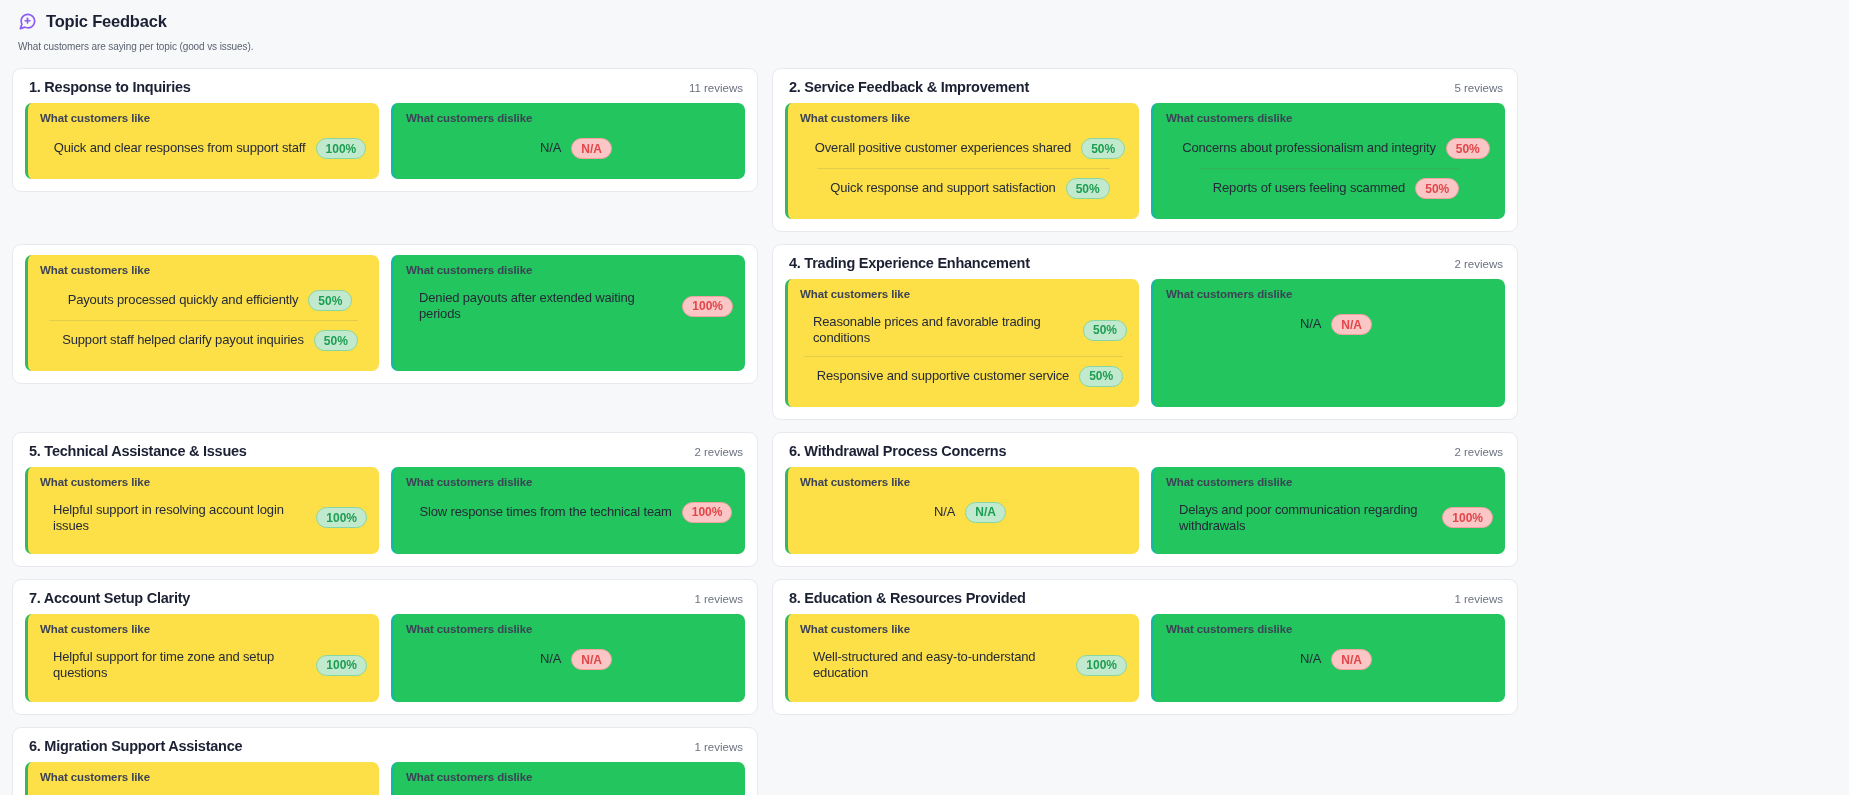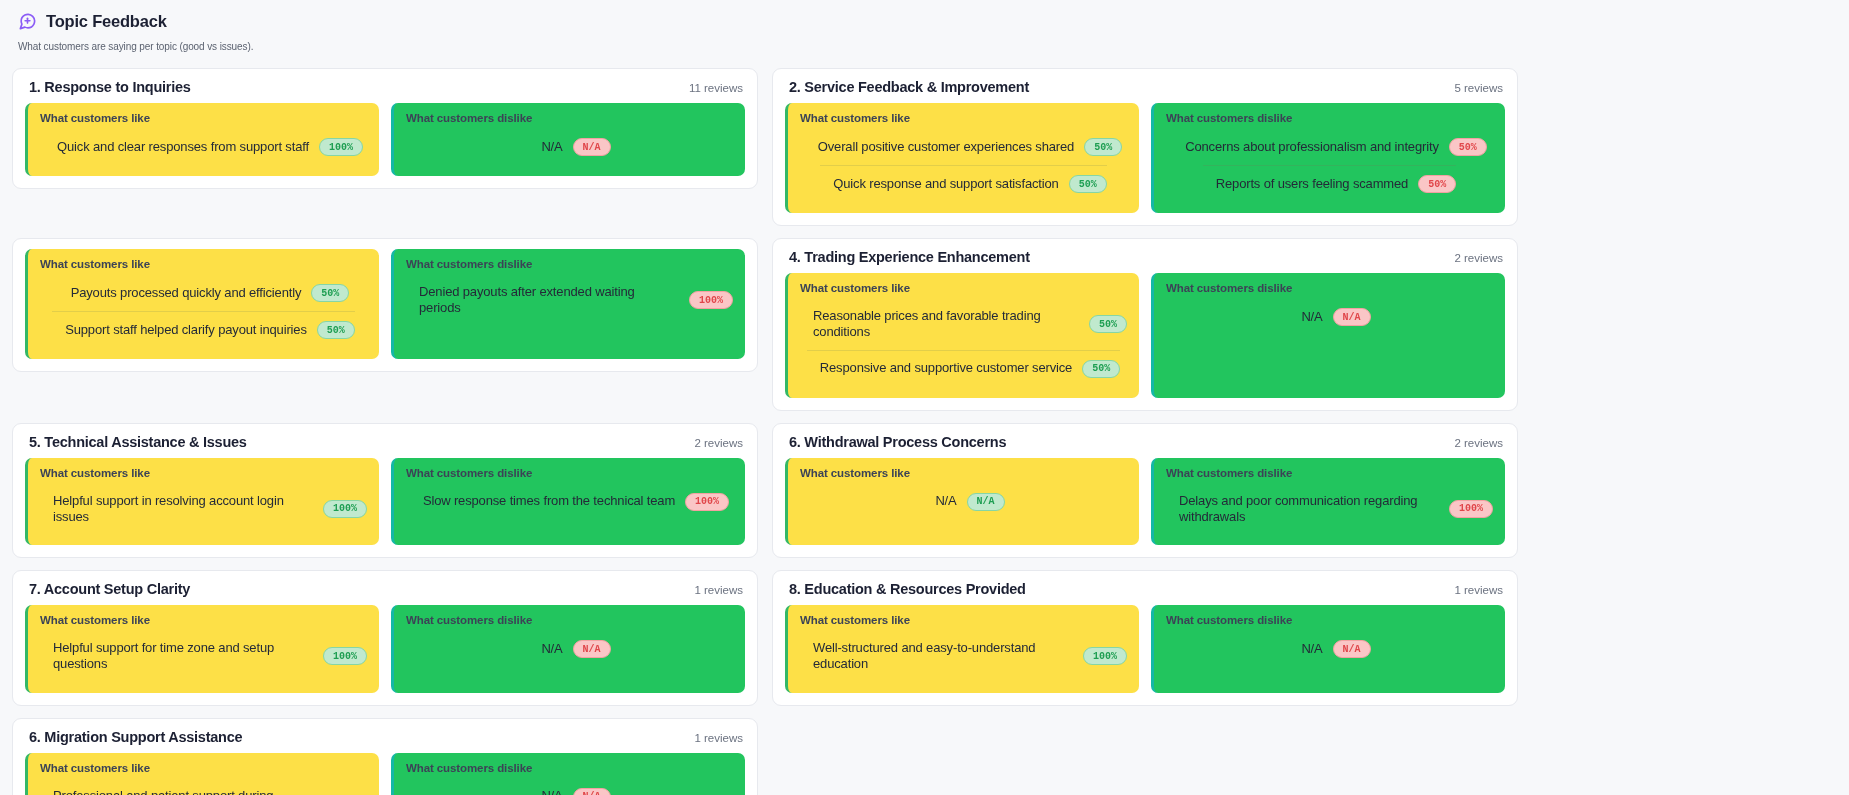--- a/index.html
+++ b/index.html
@@ -67,22 +67,22 @@
     gap: 10px; padding: 9px 0 9px 13px;
   }
   .item + .item { border-top: 1px solid rgba(90,110,95,0.16); }
   .panel.dislike .item + .item { border-top: 1px solid rgba(150,90,90,0.16); }
 
   .item-text {
     font-size: 13px; color: #242a38; letter-spacing: -0.15px; line-height: 1.25;
   }
   .badge {
     flex: 0 0 auto;
-    font-size: 10px; font-weight: bold;
-    border-radius: 999px; padding: 2.5px 9px; white-space: nowrap; font-family: Liberation Mono, monospace;
+    font-size: 12px; font-weight: bold;
+    border-radius: 999px; padding: 2.5px 9px; white-space: nowrap;
   }
   .badge.g  { color: #1e9e52; background: #c0e9ce; border: 1px solid #86d6a4; }
   .badge.r  { color: #e0464a; background: #fac6c6; border: 1px solid #f3a1a1; }
 </style>
 </head>
 <body>
 
 <div class="page">
 
   <div class="page-header">

